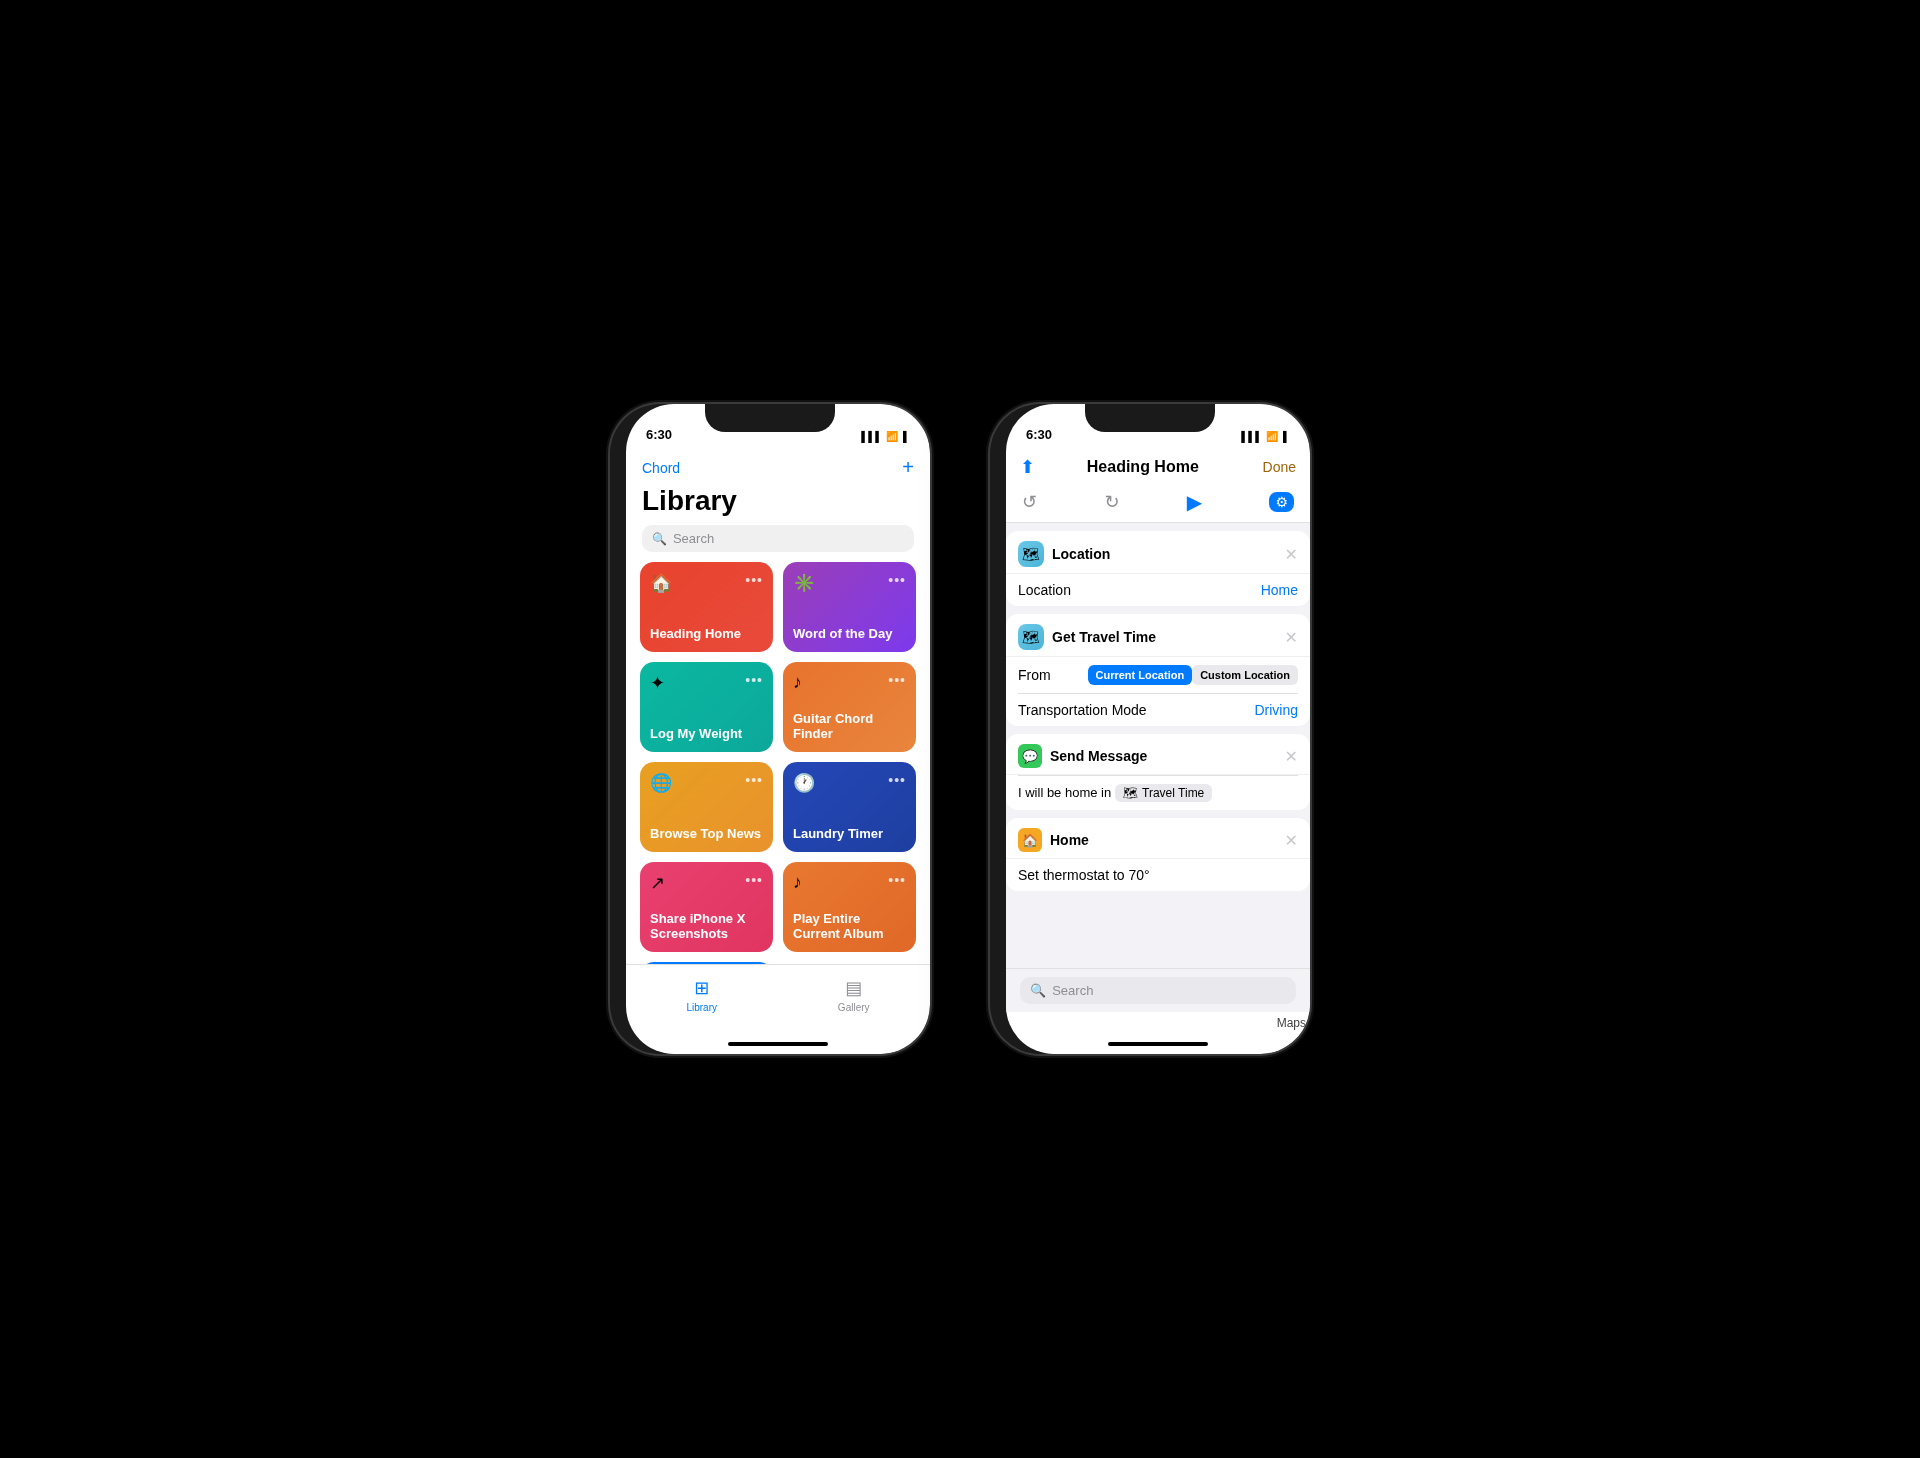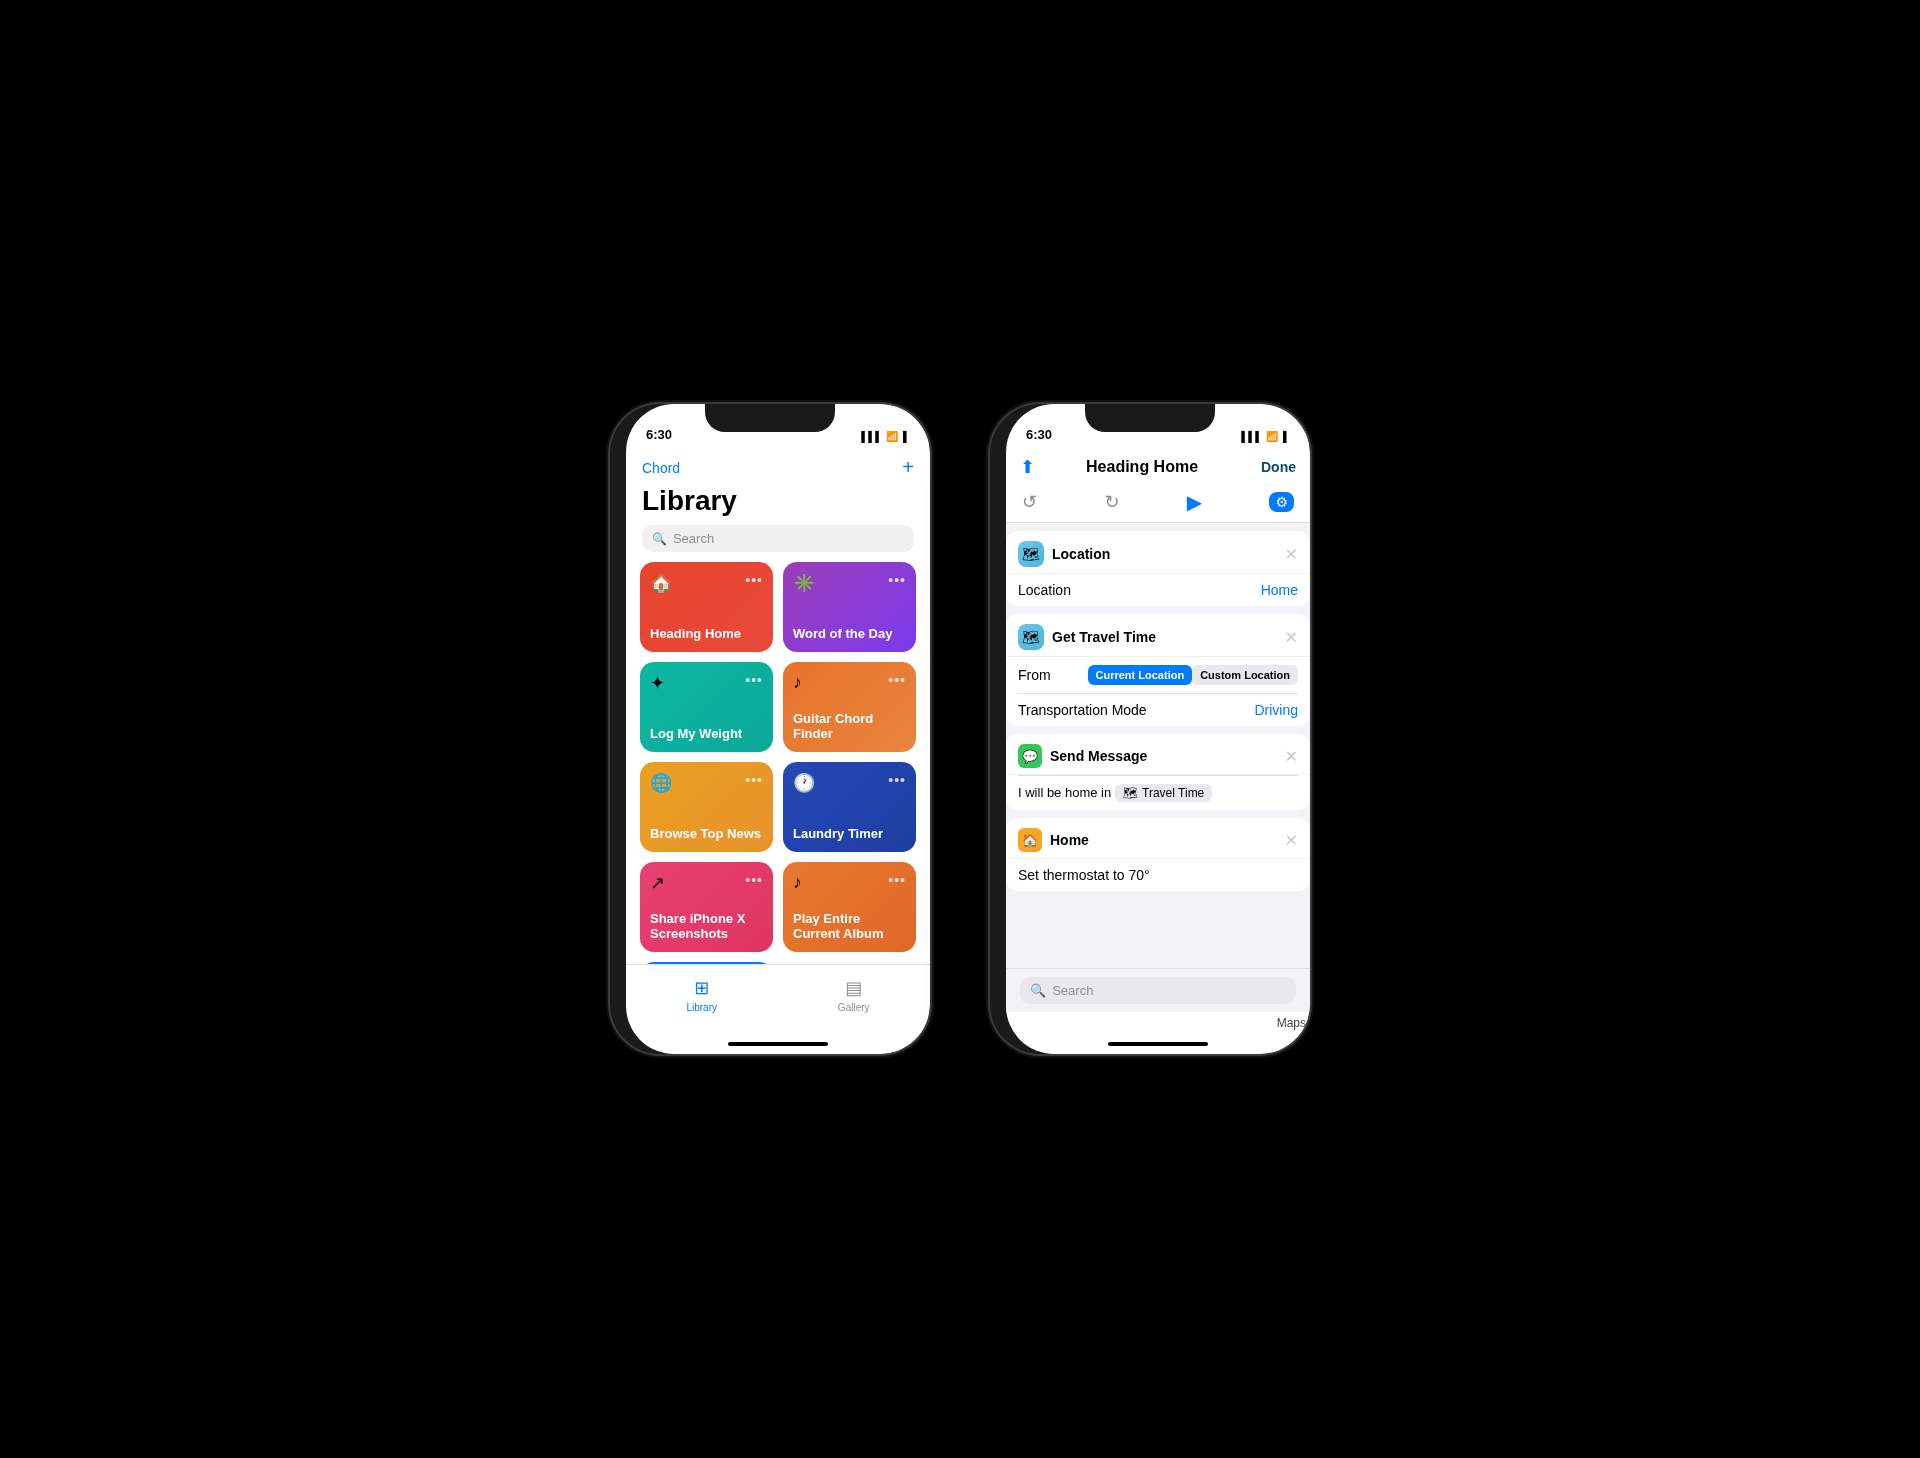--- a/index.html
+++ b/index.html
@@ -230,23 +230,23 @@
       color: #007AFF;
       font-size: 18px;
     }
 
     .hh-title {
       font-size: 16px;
       font-weight: 600;
     }
 
     .hh-done-btn {
-      color: #0c4a6e;
+      color: #a16207;
       font-size: 14px;
-      font-weight: 700;
+      font-weight: 400;
       padding-left: 12px;
     }
 
     .hh-toolbar {
       display: flex;
       align-items: center;
       justify-content: space-between;
       padding: 6px 16px 8px;
       border-bottom: 1px solid #e0e0e0;
     }

